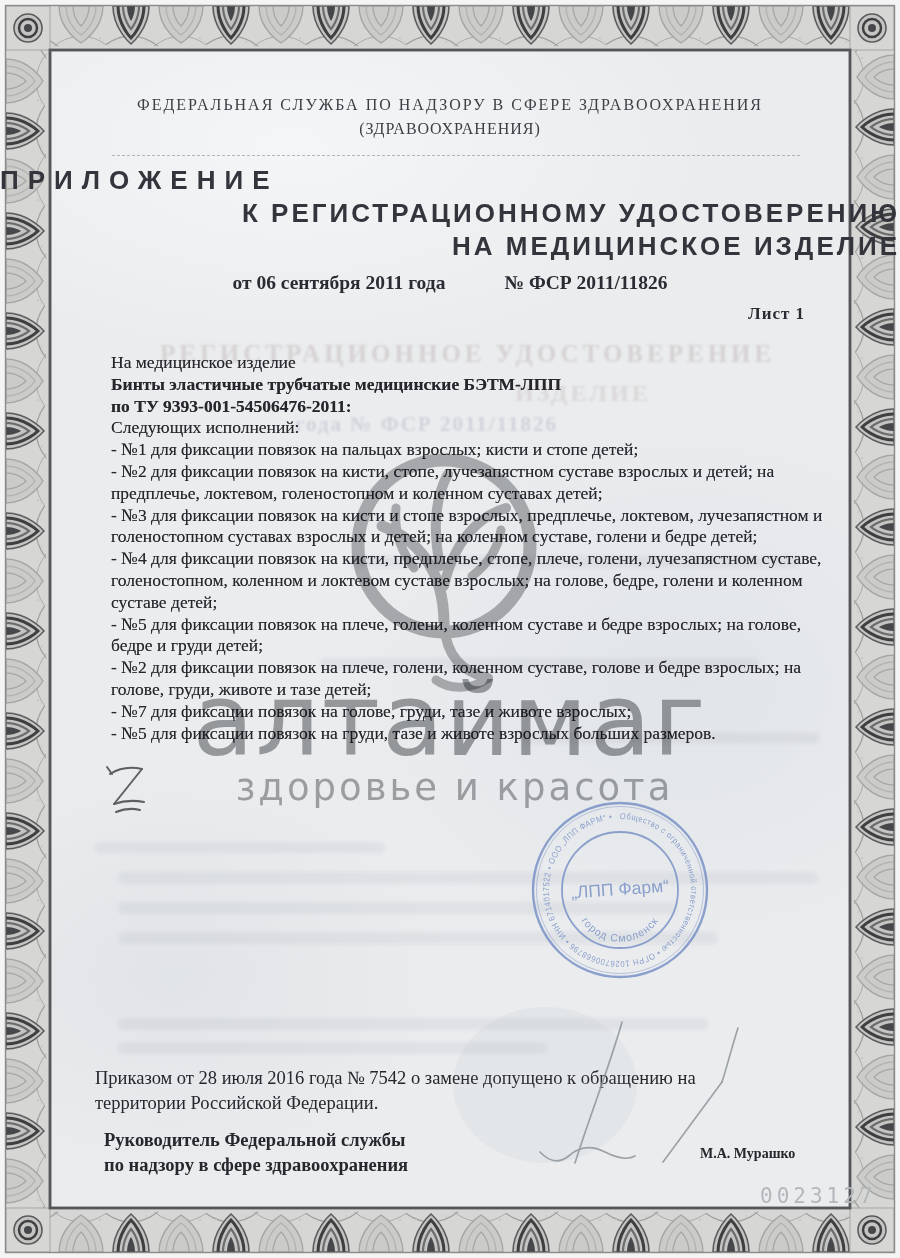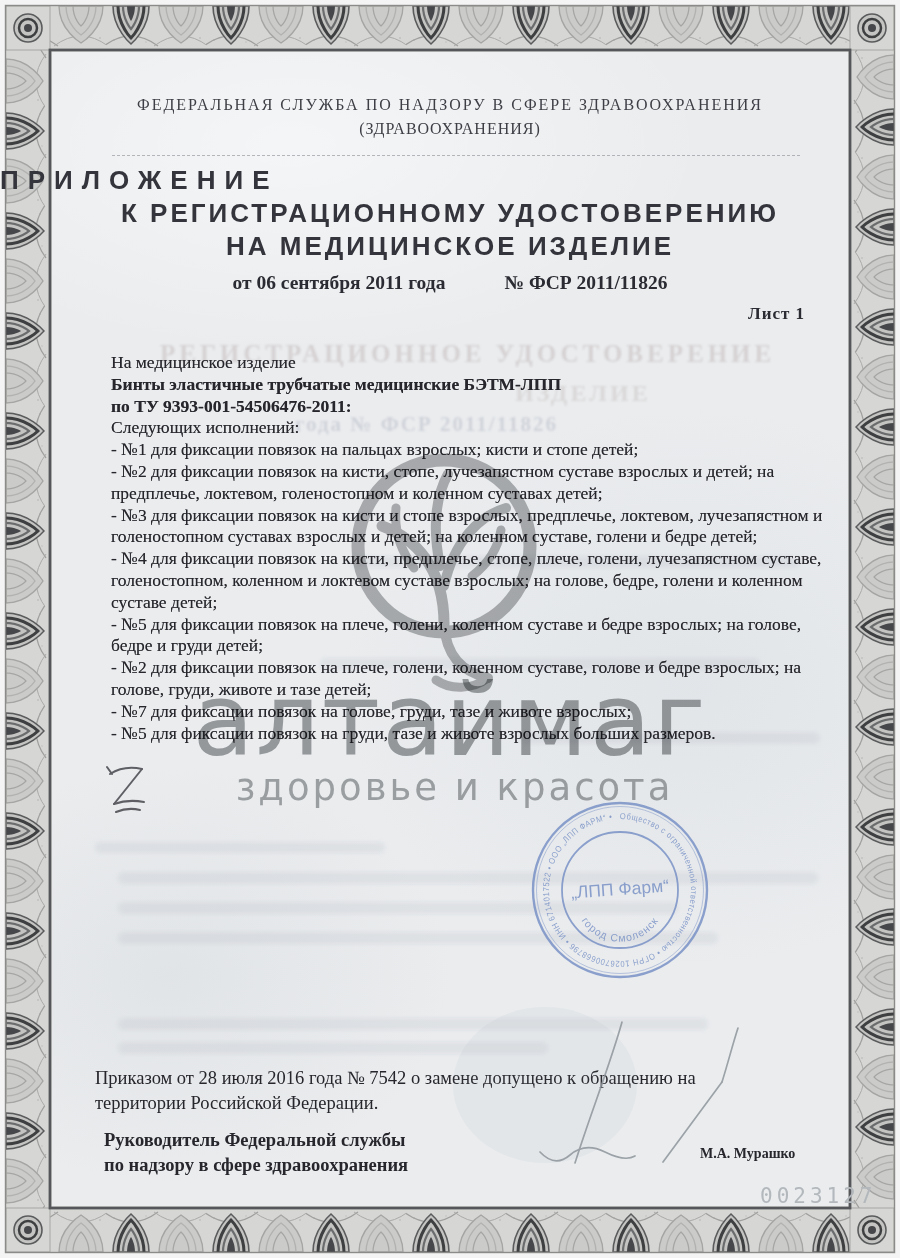--- a/index.html
+++ b/index.html
@@ -12,21 +12,21 @@
            radial-gradient(ellipse 500px 400px at 80% 55%, rgba(210,216,222,.35), rgba(210,216,222,0) 70%),
            radial-gradient(ellipse 400px 300px at 15% 80%, rgba(205,210,214,.30), rgba(205,210,214,0) 70%),
            #eaecee;}
   .abs{position:absolute;}
   
   .agency{left:0;right:0;text-align:center;font-size:16px;letter-spacing:2px;color:#3e3e46;}
   .agency2{left:0;right:0;text-align:center;font-size:16px;letter-spacing:1px;color:#3e3e46;}
   .dashrule{left:112px;right:100px;border-top:1px dashed rgba(118,120,128,.5);height:0;}
   .t1{left:0;right:0;font-family:"Liberation Sans",sans-serif;font-weight:600;
       font-size:26px;letter-spacing:9px;color:#34343c;}
-  .t2{left:0;right:0;text-align:center;font-family:"Liberation Sans",sans-serif;font-weight:600;
+  .t2{left:0;right:0;text-align:right;font-family:"Liberation Sans",sans-serif;font-weight:600;
       font-size:26px;letter-spacing:3px;color:#34343c;}
   .daterow{left:0;right:0;display:flex;justify-content:center;gap:59px;font-weight:bold;font-size:19.5px;color:#2b2b33;}
   .sheet{font-weight:bold;font-size:17px;letter-spacing:1px;color:#2b2b33;}
   
   .ghost{font-weight:bold;color:rgba(146,118,118,.22);filter:blur(1px);white-space:nowrap;}
   .g1{left:160px;font-size:25px;letter-spacing:4px;}
   .g2{left:515px;font-size:24px;letter-spacing:3px;color:rgba(150,125,120,.18);}
   .g3{left:295px;font-size:21px;letter-spacing:2px;color:rgba(120,125,150,.22);}
   .smudge{background:rgba(125,135,158,.10);filter:blur(2px);border-radius:6px;}
   

